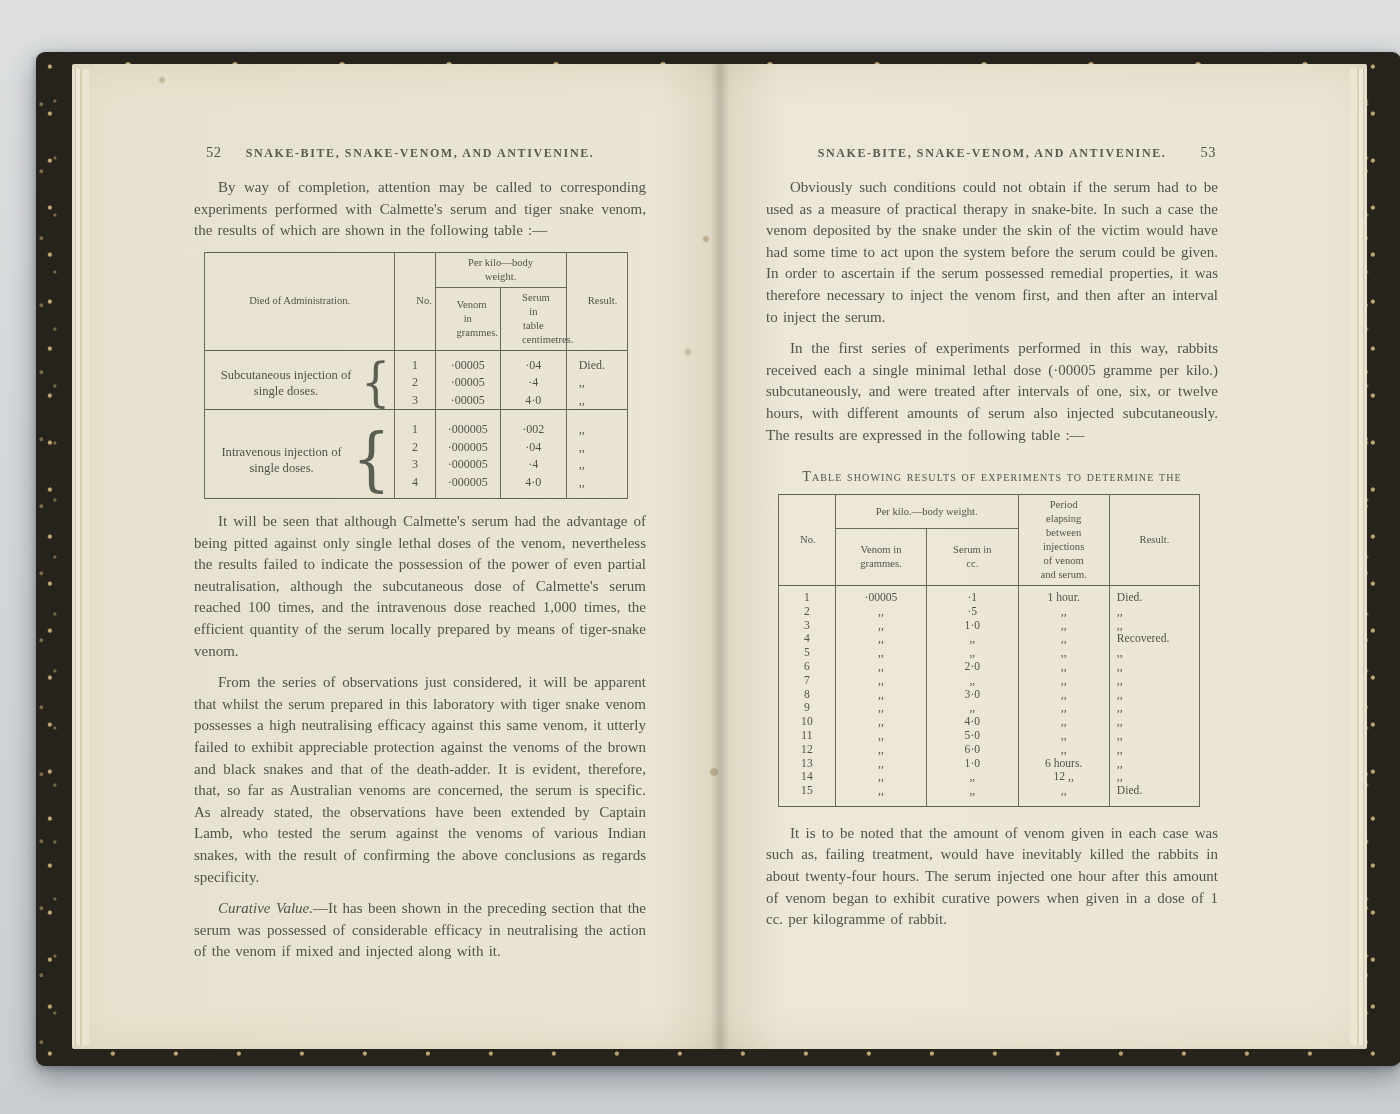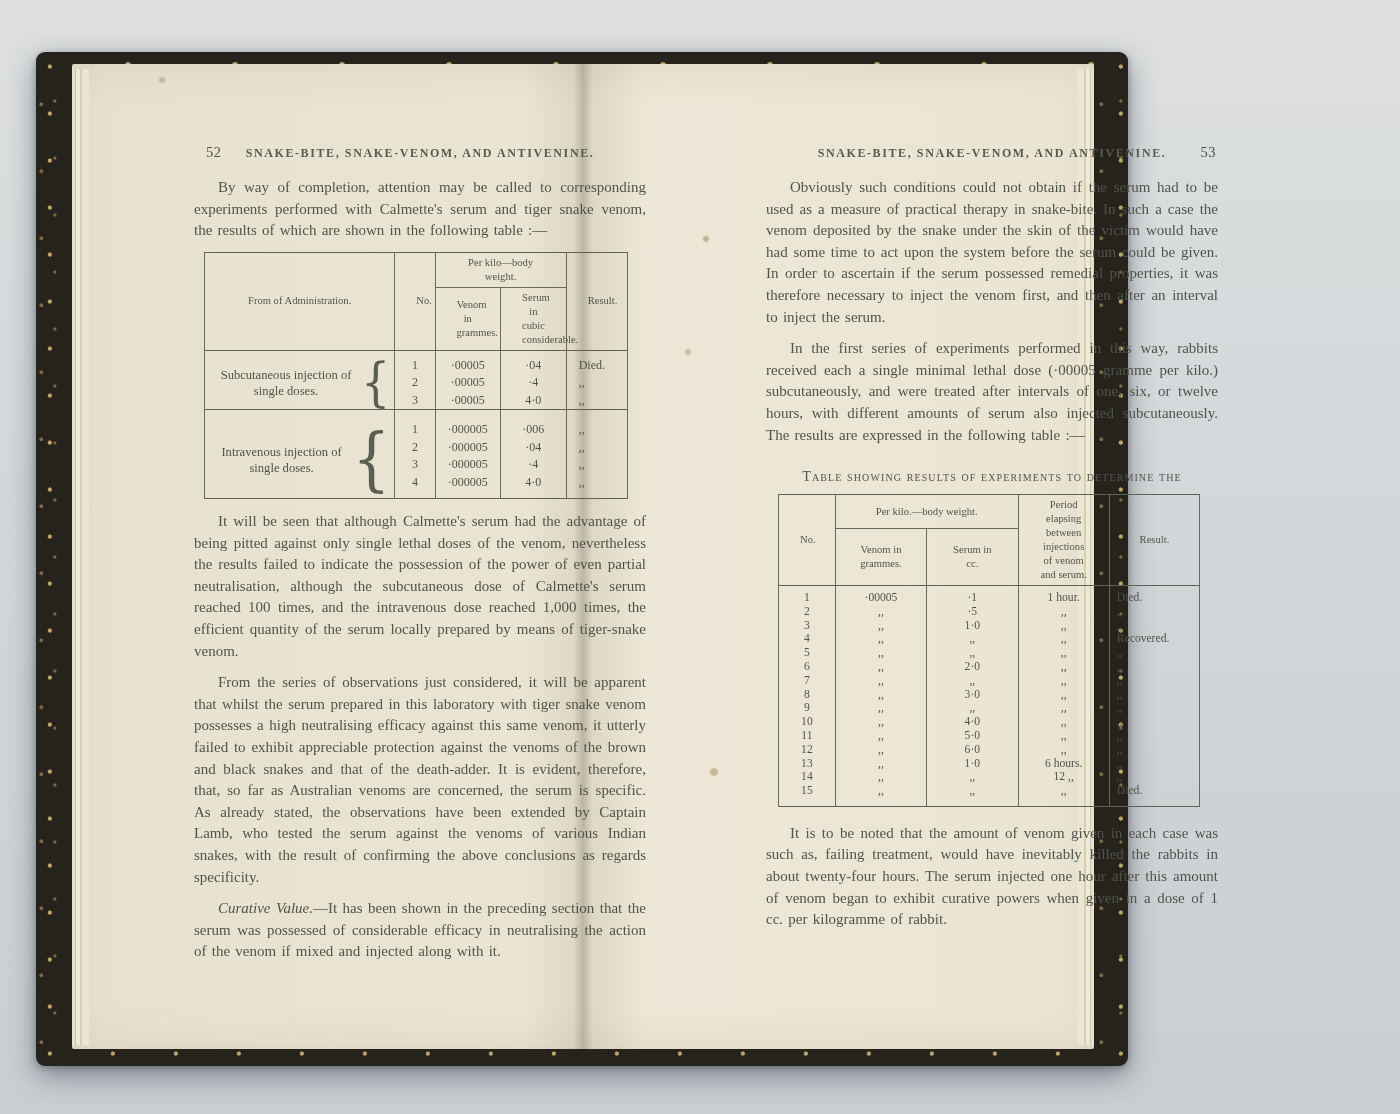--- a/index.html
+++ b/index.html
@@ -2,21 +2,21 @@
 <html><head>
 <meta charset="utf-8">
 <style>
   html,body{margin:0;padding:0;}
   body{
     width:1400px;height:1114px;overflow:hidden;position:relative;
     background:linear-gradient(180deg,#dddfe0 0%,#d5d8da 40%,#caced2 100%);
     font-family:"Liberation Serif","DejaVu Serif",serif;
   }
   .book{
-    position:absolute;left:36px;top:52px;width:1092px;height:1014px;
+    position:absolute;left:36px;top:52px;width:1365px;height:1014px;
     background-color:#26231d;border-radius:9px;
     box-shadow:0 10px 28px rgba(40,45,55,.45), 0 2px 6px rgba(40,45,55,.35);
     background-image:
       radial-gradient(circle at 22% 31%, rgba(196,170,112,.95) 0 1.6px, transparent 2.6px),
       radial-gradient(circle at 71% 64%, rgba(172,146,96,.85) 0 2.1px, transparent 3.1px),
       radial-gradient(circle at 46% 86%, rgba(150,126,82,.75) 0 1.1px, transparent 2.1px),
       radial-gradient(circle at 86% 14%, rgba(205,180,124,.9) 0 2.4px, transparent 3.6px),
       radial-gradient(circle at 10% 78%, rgba(160,136,88,.7) 0 1.4px, transparent 2.4px);
     background-size:63px 47px, 89px 71px, 41px 57px, 107px 93px, 53px 67px;
   }
@@ -105,28 +105,28 @@
       <table class="ltable">
         <colgroup>
           <col style="width:45%">
             <col style="width:9.5%">
             <col style="width:15.5%">
             <col style="width:15.5%">
             <col style="width:14.5%">
         </colgroup>
         <thead>
           <tr>
-            <th rowspan="2">From of Administration.</th>
+            <th rowspan="2">Died of Administration.</th>
             <th rowspan="2">No.</th>
             <th colspan="2" class="spanhead">Per kilo—body weight.</th>
             <th rowspan="2">Result.</th>
           </tr>
           <tr>
             <th>Venom in grammes.</th>
-            <th>Serum in cubic considerable.</th>
+            <th>Serum in table centimetres.</th>
           </tr>
         </thead>
         <tbody class="g1">
           <tr>
             <td rowspan="3" class="modecell">
               <div class="modewrap">
                 <span class="modetext">Subcutaneous injection of single doses.</span>
                 <span class="brace b3">{</span>
               </div>
             </td>
@@ -151,21 +151,21 @@
         <tbody class="g2">
           <tr>
             <td rowspan="4" class="modecell">
               <div class="modewrap">
                 <span class="modetext">Intravenous injection of single doses.</span>
                 <span class="brace b4">{</span>
               </div>
             </td>
             <td>1</td>
             <td>·000005</td>
-            <td>·006</td>
+            <td>·002</td>
             <td>,,</td>
           </tr>
           <tr>
             <td>2</td>
             <td>·000005</td>
             <td>·04</td>
             <td>,,</td>
           </tr>
           <tr>
             <td>3</td>

